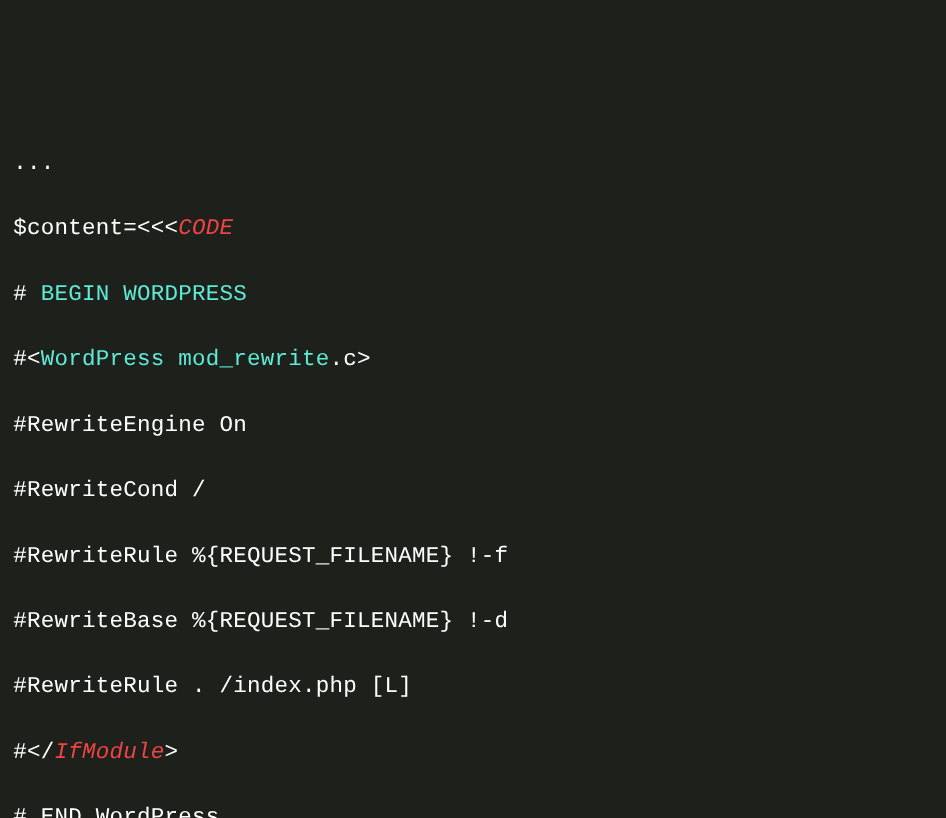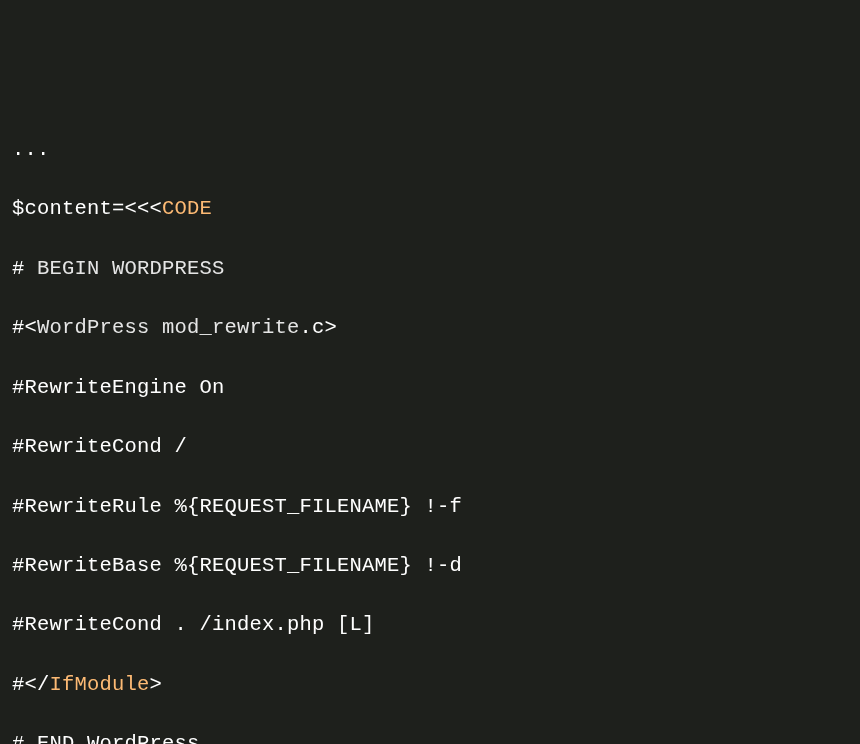--- a/index.html
+++ b/index.html
@@ -17,37 +17,37 @@
       line-height: 1.45;
       color: #ffffff;
       white-space: pre;
       overflow: hidden;
       letter-spacing: 0.2px;
     }
     .code-line {
       display: block;
     }
     .white { color: #ffffff; }
-    .pink { color: #fdba74; }
-    .green { color: #e5e5e5; }
+    .pink { color: #ef4444; font-style: italic; }
+    .green { color: #5eead4; }
   </style>
 </head>
 <body>
 
 
 
 <span class="code-line"><span class="white">...</span></span>
 <span class="code-line"><span class="white">$content=&lt;&lt;&lt;</span><span class="pink">CODE</span></span>
 <span class="code-line"><span class="white"># </span><span class="green">BEGIN WORDPRESS</span></span>
 <span class="code-line"><span class="white">#&lt;</span><span class="green">WordPress mod_rewrite</span><span class="white">.c&gt;</span></span>
 <span class="code-line"><span class="white">#RewriteEngine On</span></span>
 <span class="code-line"><span class="white">#RewriteCond /</span></span>
 <span class="code-line"><span class="white">#RewriteRule %{REQUEST_FILENAME} !-f</span></span>
 <span class="code-line"><span class="white">#RewriteBase %{REQUEST_FILENAME} !-d</span></span>
-<span class="code-line"><span class="white">#RewriteCond . /index.php [L]</span></span>
+<span class="code-line"><span class="white">#RewriteRule . /index.php [L]</span></span>
 <span class="code-line"><span class="white">#&lt;/</span><span class="pink">IfModule</span><span class="white">&gt;</span></span>
 <span class="code-line"><span class="white"># END WordPress</span></span>
 <span class="code-line"><span class="white"></span></span>
 
 
 
 
 <span class="code-line"><span class="white"></span></span>
 
 

